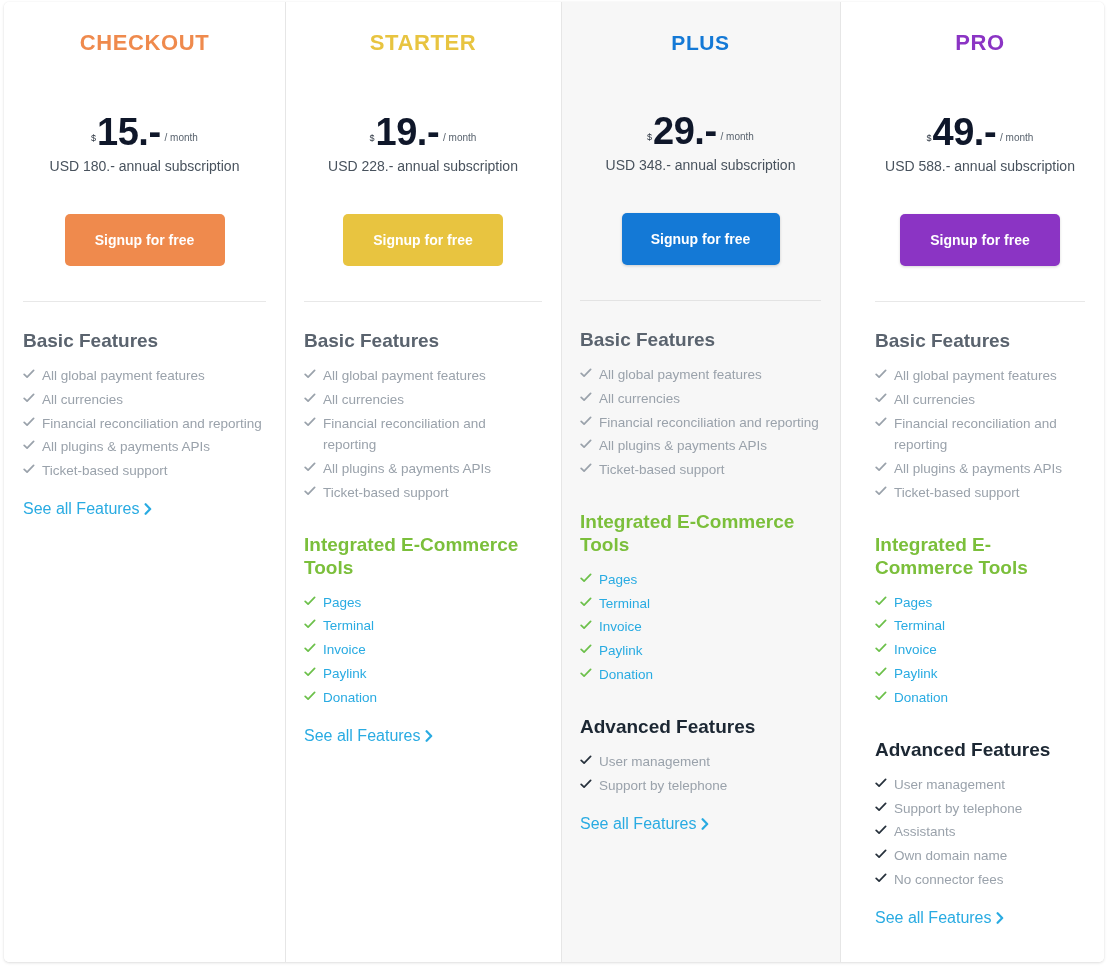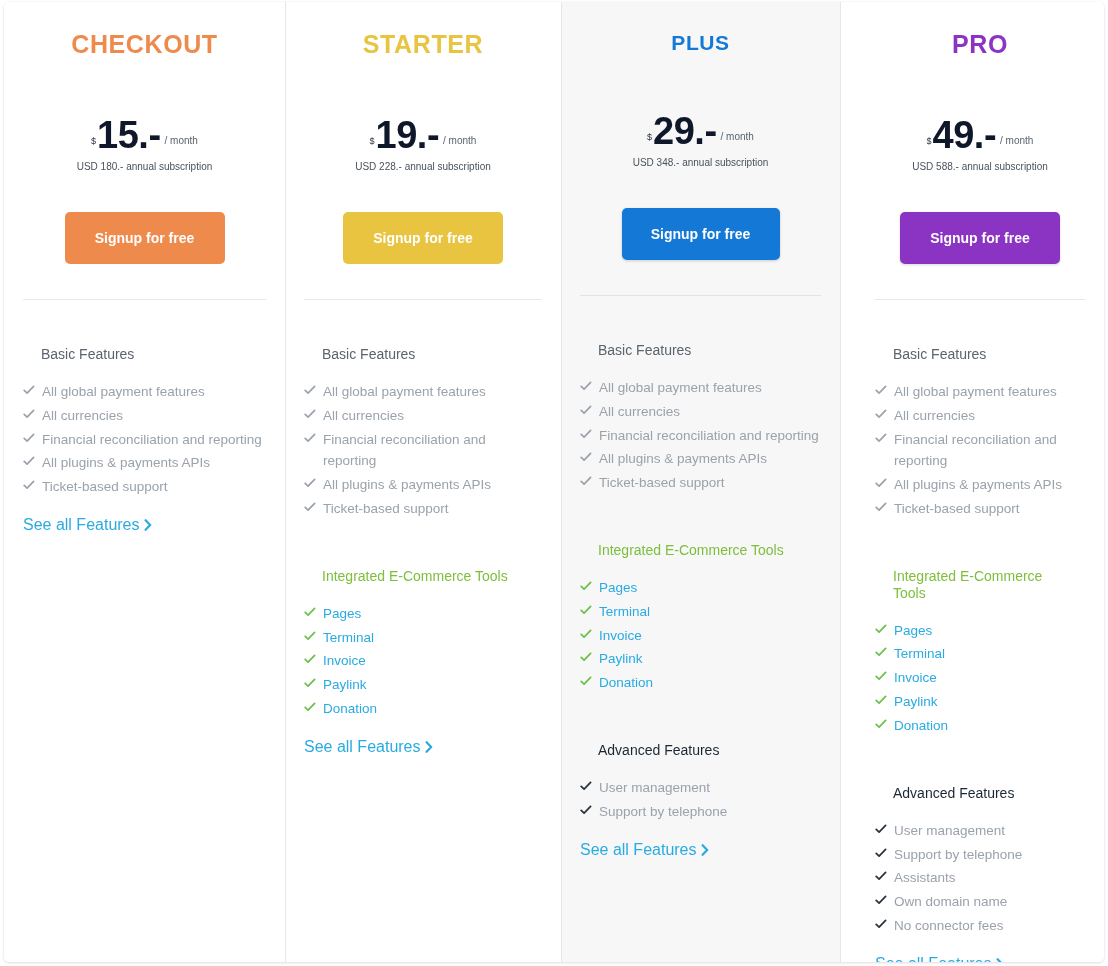--- a/index.html
+++ b/index.html
@@ -48,21 +48,21 @@
     width: 1px;
     background: #e6e6e6;
   }
 
   
   .plan-head {
     text-align: center;
     padding-top: 30px;
   }
   .plan-title {
-    font-size: 25px;
+    font-size: 22px;
     font-weight: bold;
     letter-spacing: 0.6px;
     line-height: 1;
     margin: 0;
   }
   .col-2 .plan-title { font-size: 21px; }
 
   .price-row {
     margin-top: 48px;
     height: 46px;
@@ -87,21 +87,21 @@
   }
   .per {
     font-size: 10px;
     color: #59636e;
     padding-bottom: 5px;
     padding-left: 4px;
     white-space: nowrap;
   }
   .annual {
     margin-top: 10px;
-    font-size: 10px;
+    font-size: 14px;
     color: #48525d;
     text-align: center;
   }
 
   .signup-wrap {
     text-align: center;
     margin-top: 40px;
   }
   .signup-btn {
     display: inline-block;
@@ -132,23 +132,23 @@
     margin: 35px 19px 0 19px;
   }
   .col-2 .head-divider { background: #e3e3e3; }
 
   
   .features {
     padding: 0 19px;
   }
   .section { margin-top: 0; }
   .section-title {
-    font-size: 14px;
-    font-weight: normal;
-    margin: 18px;
+    font-size: 19px;
+    font-weight: bold;
+    margin: 0;
     padding: 0;
     line-height: 1.2;
   }
   .sec-basic .section-title   { color: #5a636e; }
   .sec-tools .section-title   { color: #7bbf3b; }
   .sec-adv .section-title     { color: #1c2733; }
 
   ul.feature-list {
     list-style: none;
     margin: 12px 0 0 0;

